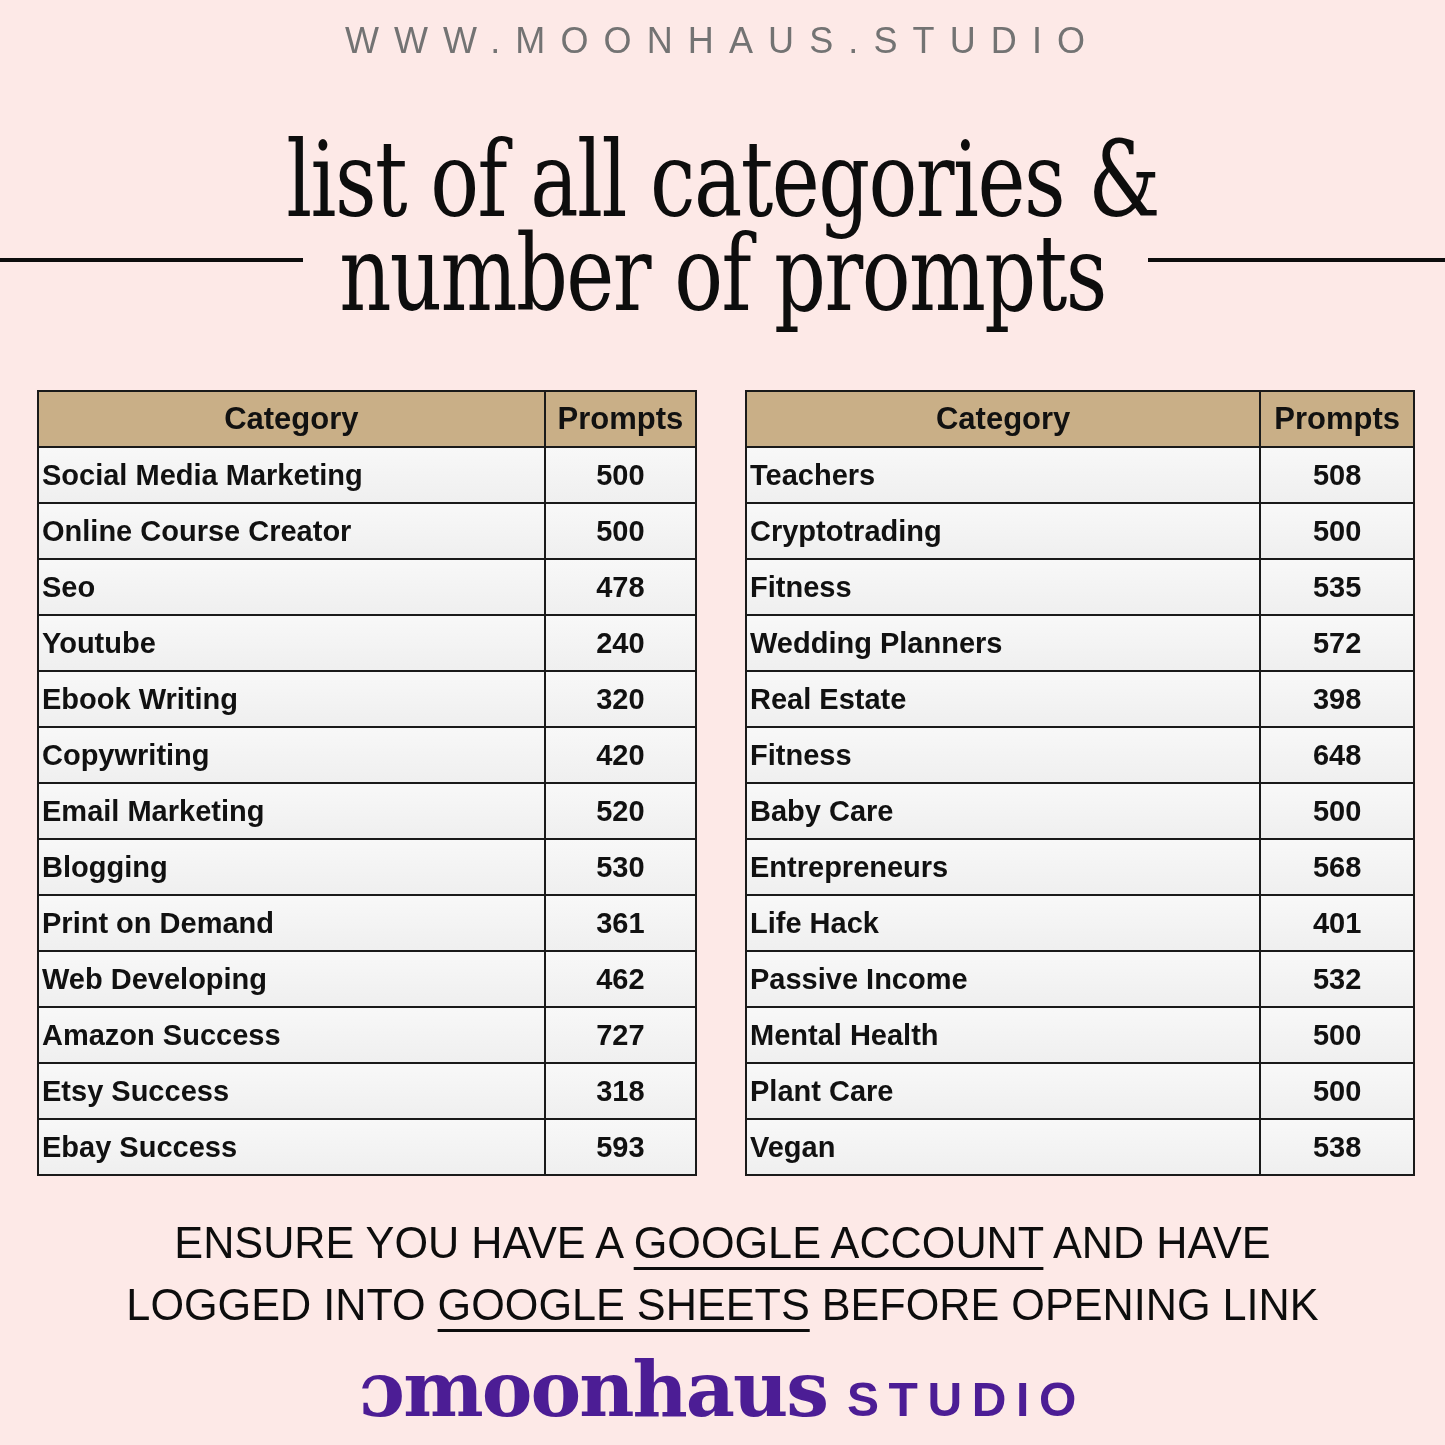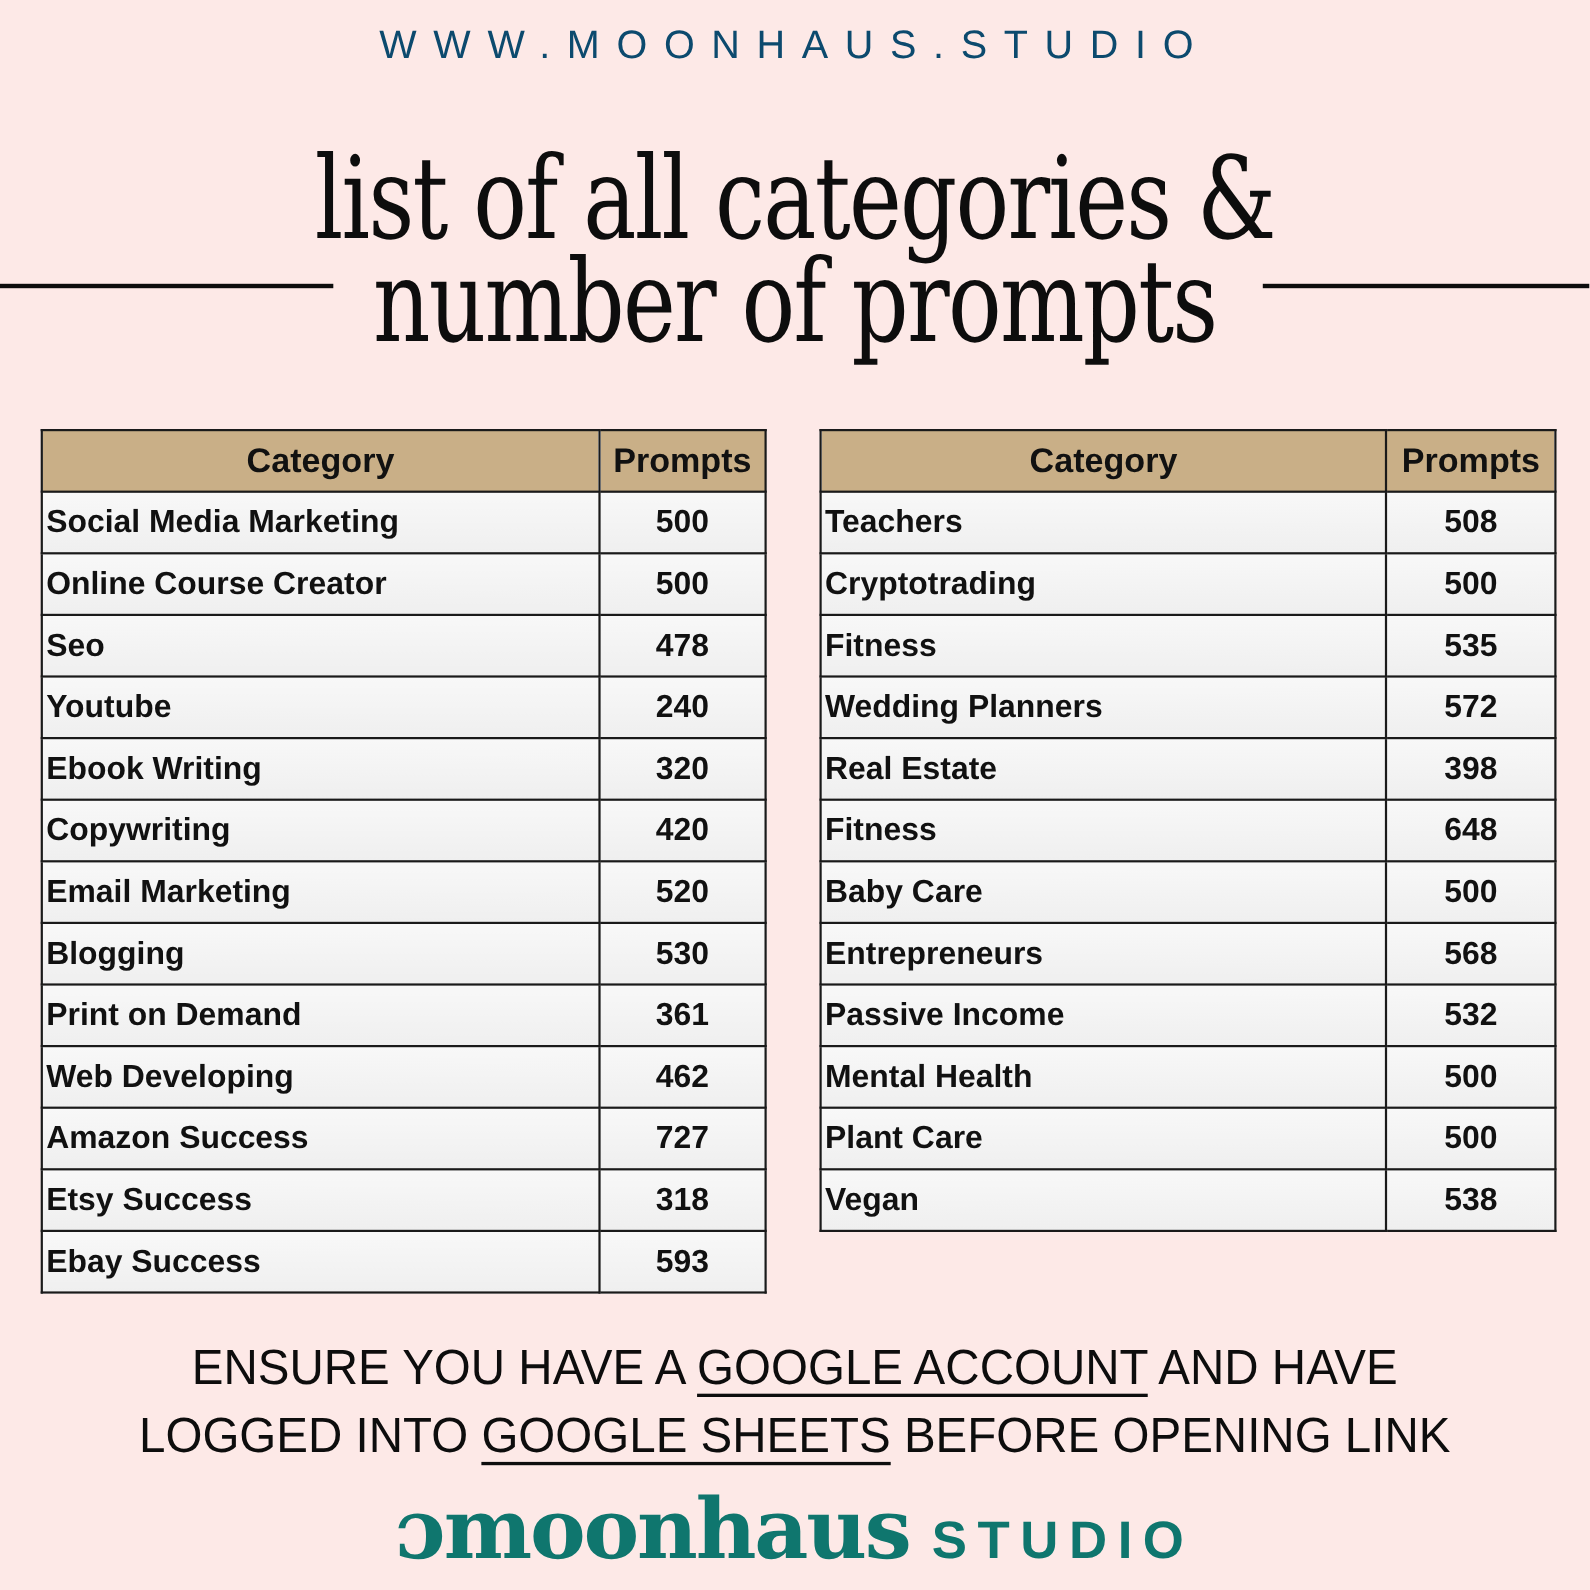--- a/index.html
+++ b/index.html
@@ -18,21 +18,21 @@
     position:relative;
     overflow:hidden;
   }
   .site-url{
     position:absolute;
     top:20px;left:0;width:100%;
     text-align:center;
     font-size:36px;
     font-weight:400;
     letter-spacing:0.42em;
-    color:#0c4a6e;
+    color:#737373;
   }
   .title-line{
     position:absolute;
     left:0;width:100%;
     text-align:center;
     font-family:"DejaVu Serif",serif;
     font-size:104px;
     line-height:1;
     letter-spacing:-2px;
     transform:scaleX(0.78);
@@ -103,21 +103,21 @@
     text-decoration:underline;
     text-decoration-thickness:3px;
     text-underline-offset:9px;
   }
   .logo{
     position:absolute;
     top:1352px;left:0;width:100%;
     display:flex;
     justify-content:center;
     align-items:baseline;
-    color:#0f766e;
+    color:#4c1d95;
   }
   .logo-mark{
     font-family:"DejaVu Serif",serif;
     font-weight:bold;
     font-size:76px;
     letter-spacing:-2px;
     line-height:1;
   }
   .logo-suffix{
     font-family:"Liberation Sans",sans-serif;
@@ -242,20 +242,24 @@
       </tr>
       <tr>
         <td class="cat">Baby Care</td>
         <td class="num">500</td>
       </tr>
       <tr>
         <td class="cat">Entrepreneurs</td>
         <td class="num">568</td>
       </tr>
       <tr>
+        <td class="cat">Life Hack</td>
+        <td class="num">401</td>
+      </tr>
+      <tr>
         <td class="cat">Passive Income</td>
         <td class="num">532</td>
       </tr>
       <tr>
         <td class="cat">Mental Health</td>
         <td class="num">500</td>
       </tr>
       <tr>
         <td class="cat">Plant Care</td>
         <td class="num">500</td>

